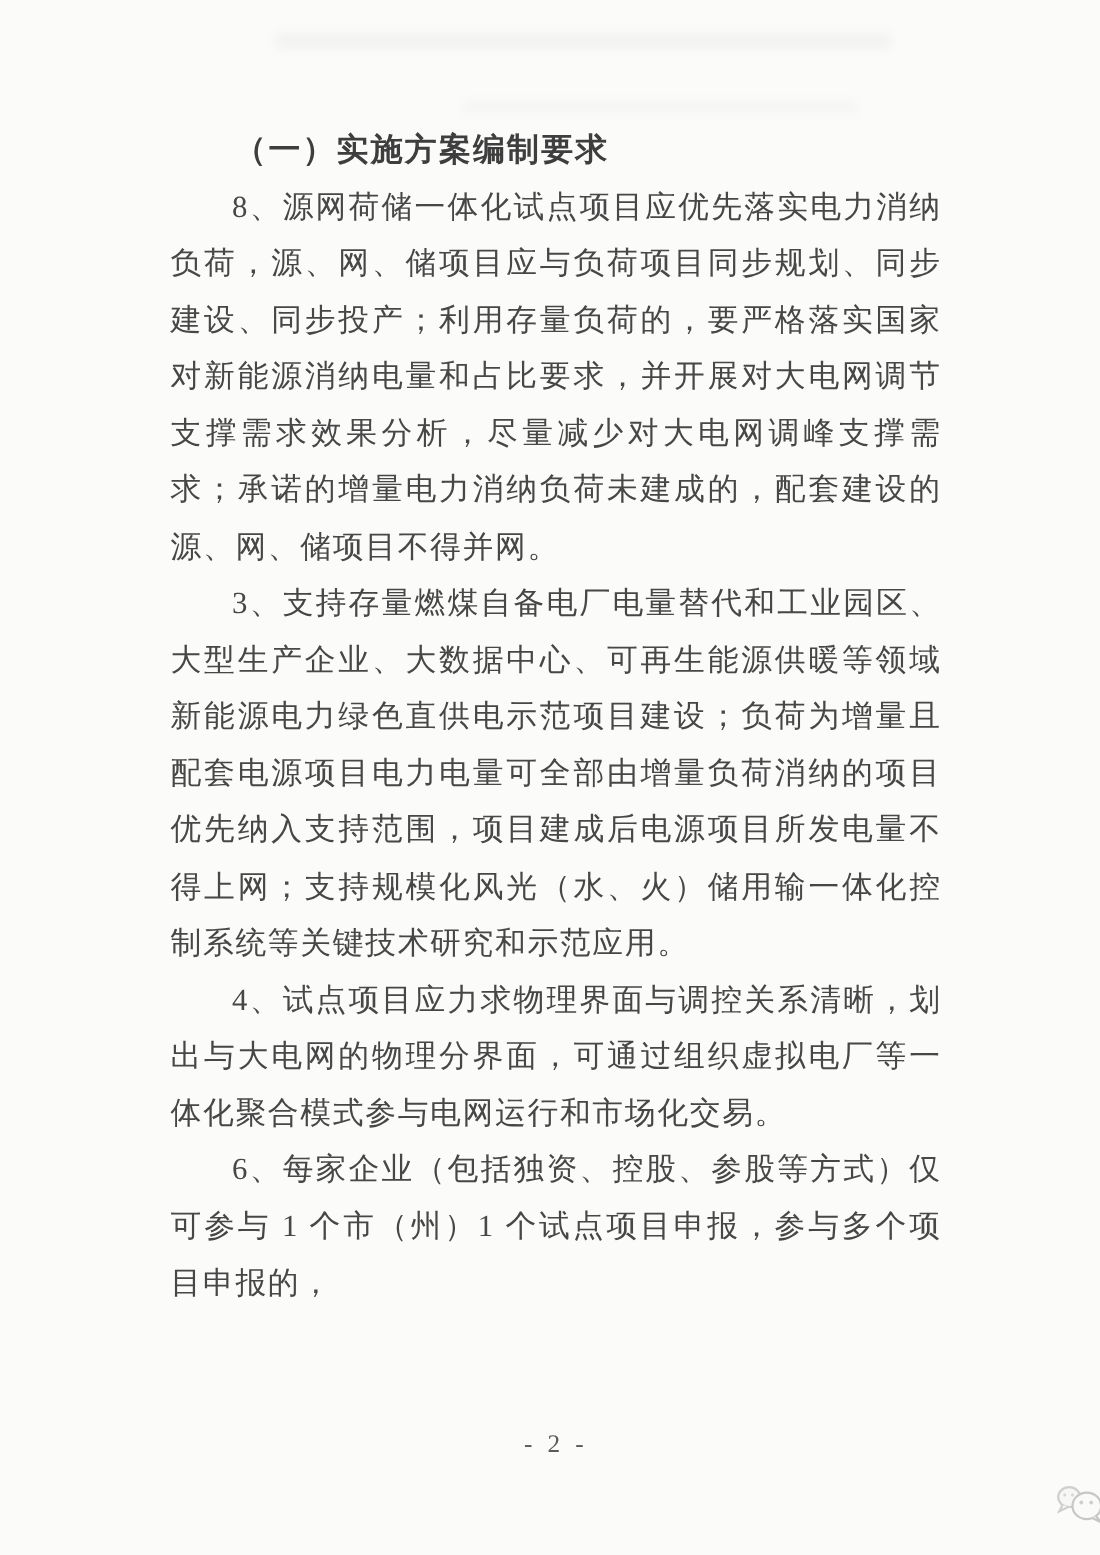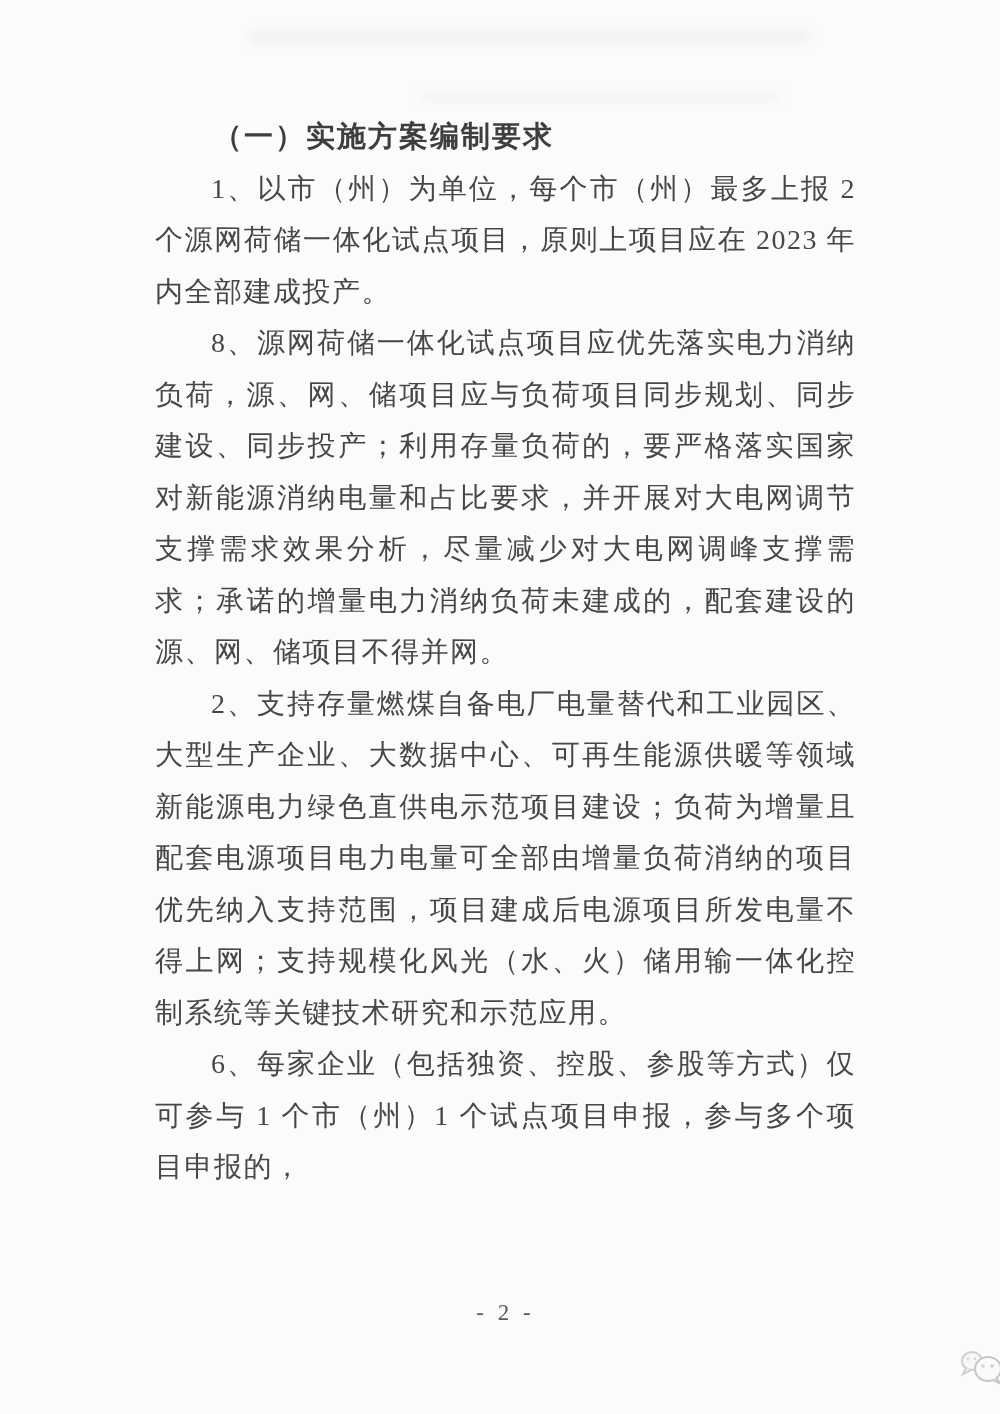--- a/index.html
+++ b/index.html
@@ -88,23 +88,23 @@
 </head>
 <body>
 
 <div class="page">
 
   <div class="scan-artifact artifact-1"></div>
   <div class="scan-artifact artifact-2"></div>
 
   <div class="content">
     <h2 class="heading">（一）实施方案编制要求</h2>
-    <p class="para">1、以市（州）为单位，每个市（州）最多上报 2 个源网荷储一体化试点项目，原则上项目应在 2023 年内全部建成投产。</p>
     <p class="para">8、源网荷储一体化试点项目应优先落实电力消纳负荷，源、网、储项目应与负荷项目同步规划、同步建设、同步投产；利用存量负荷的，要严格落实国家对新能源消纳电量和占比要求，并开展对大电网调节支撑需求效果分析，尽量减少对大电网调峰支撑需求；承诺的增量电力消纳负荷未建成的，配套建设的源、网、储项目不得并网。</p>
-    <p class="para">2、支持存量燃煤自备电厂电量替代和工业园区、大型生产企业、大数据中心、可再生能源供暖等领域新能源电力绿色直供电示范项目建设；负荷为增量且配套电源项目电力电量可全部由增量负荷消纳的项目优先纳入支持范围，项目建成后电源项目所发电量不得上网；支持规模化风光（水、火）储用输一体化控制系统等关键技术研究和示范应用。</p>
+    <p class="para">3、支持存量燃煤自备电厂电量替代和工业园区、大型生产企业、大数据中心、可再生能源供暖等领域新能源电力绿色直供电示范项目建设；负荷为增量且配套电源项目电力电量可全部由增量负荷消纳的项目优先纳入支持范围，项目建成后电源项目所发电量不得上网；支持规模化风光（水、火）储用输一体化控制系统等关键技术研究和示范应用。</p>
+    <p class="para">4、试点项目应力求物理界面与调控关系清晰，划出与大电网的物理分界面，可通过组织虚拟电厂等一体化聚合模式参与电网运行和市场化交易。</p>
     <p class="para">6、每家企业（包括独资、控股、参股等方式）仅可参与 1 个市（州）1 个试点项目申报，参与多个项目申报的，</p>
   </div>
 
   <div class="page-number">- 2 -</div>
 
   <div class="watermark">
     <span class="wm-icon">
       <svg viewBox="0 0 46 42" width="46" height="42" xmlns="http://www.w3.org/2000/svg">
 
         <g stroke="#cfcfce" stroke-width="2" fill="#f7f7f6">

